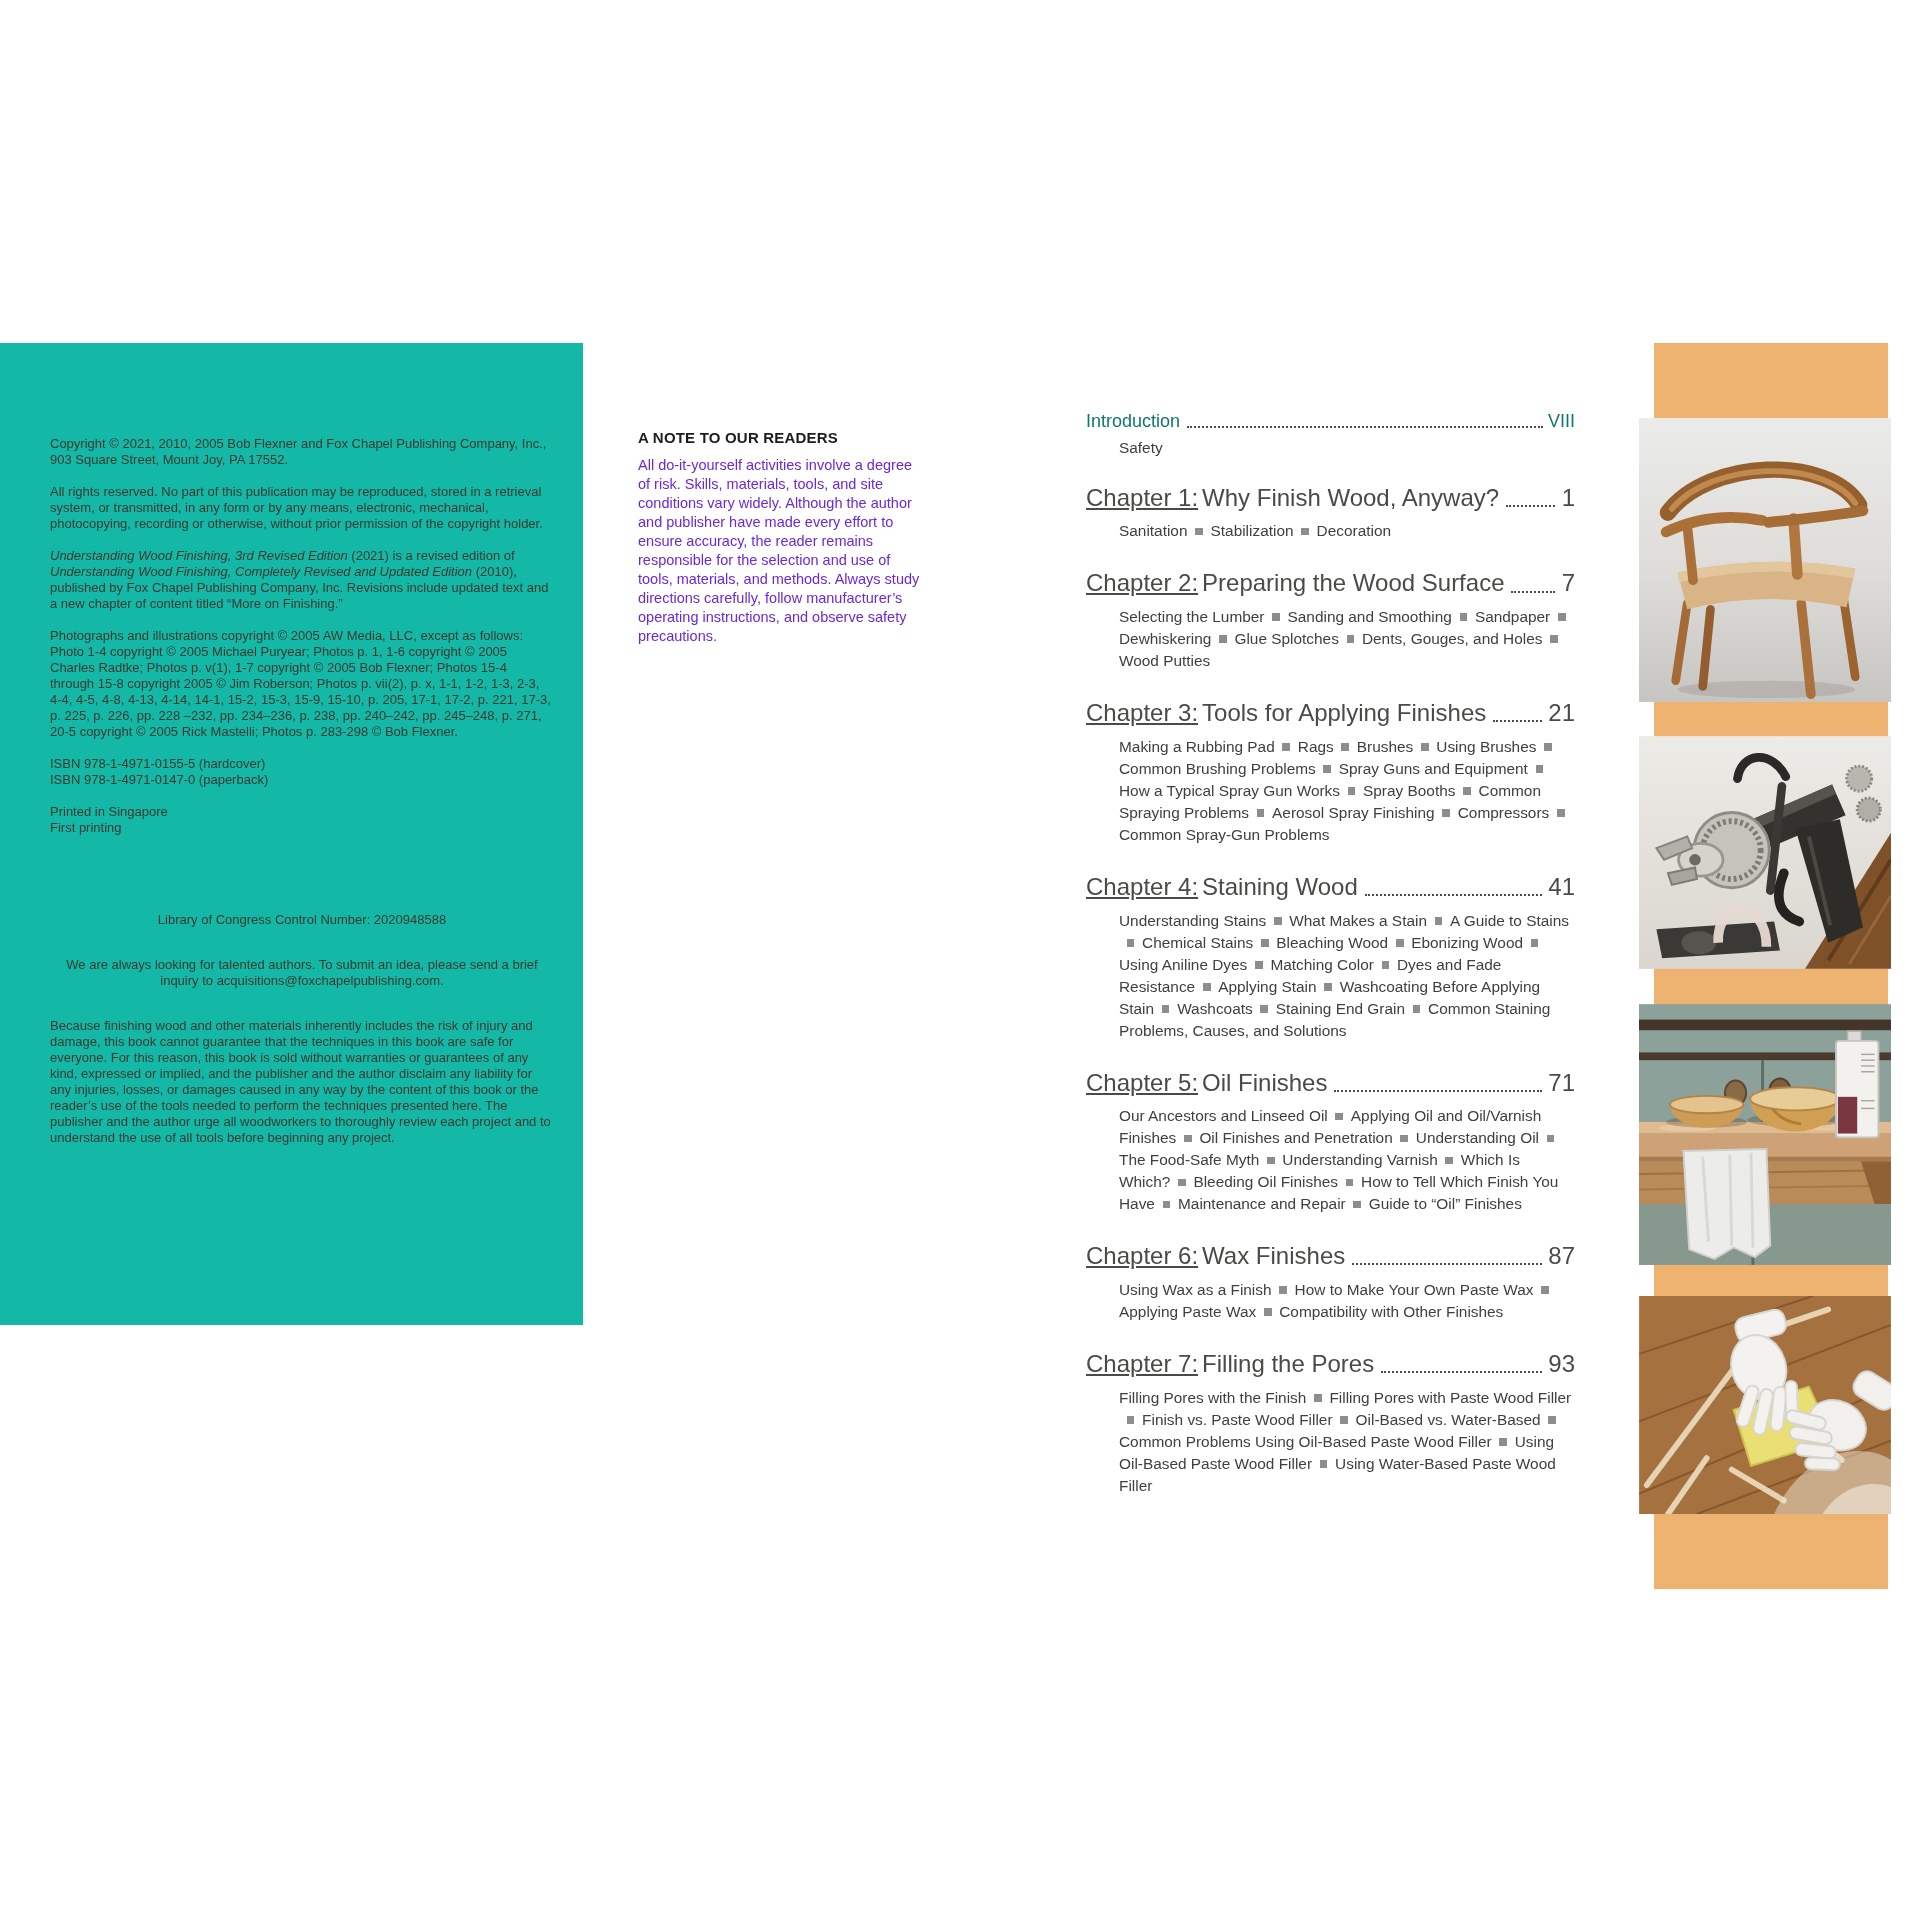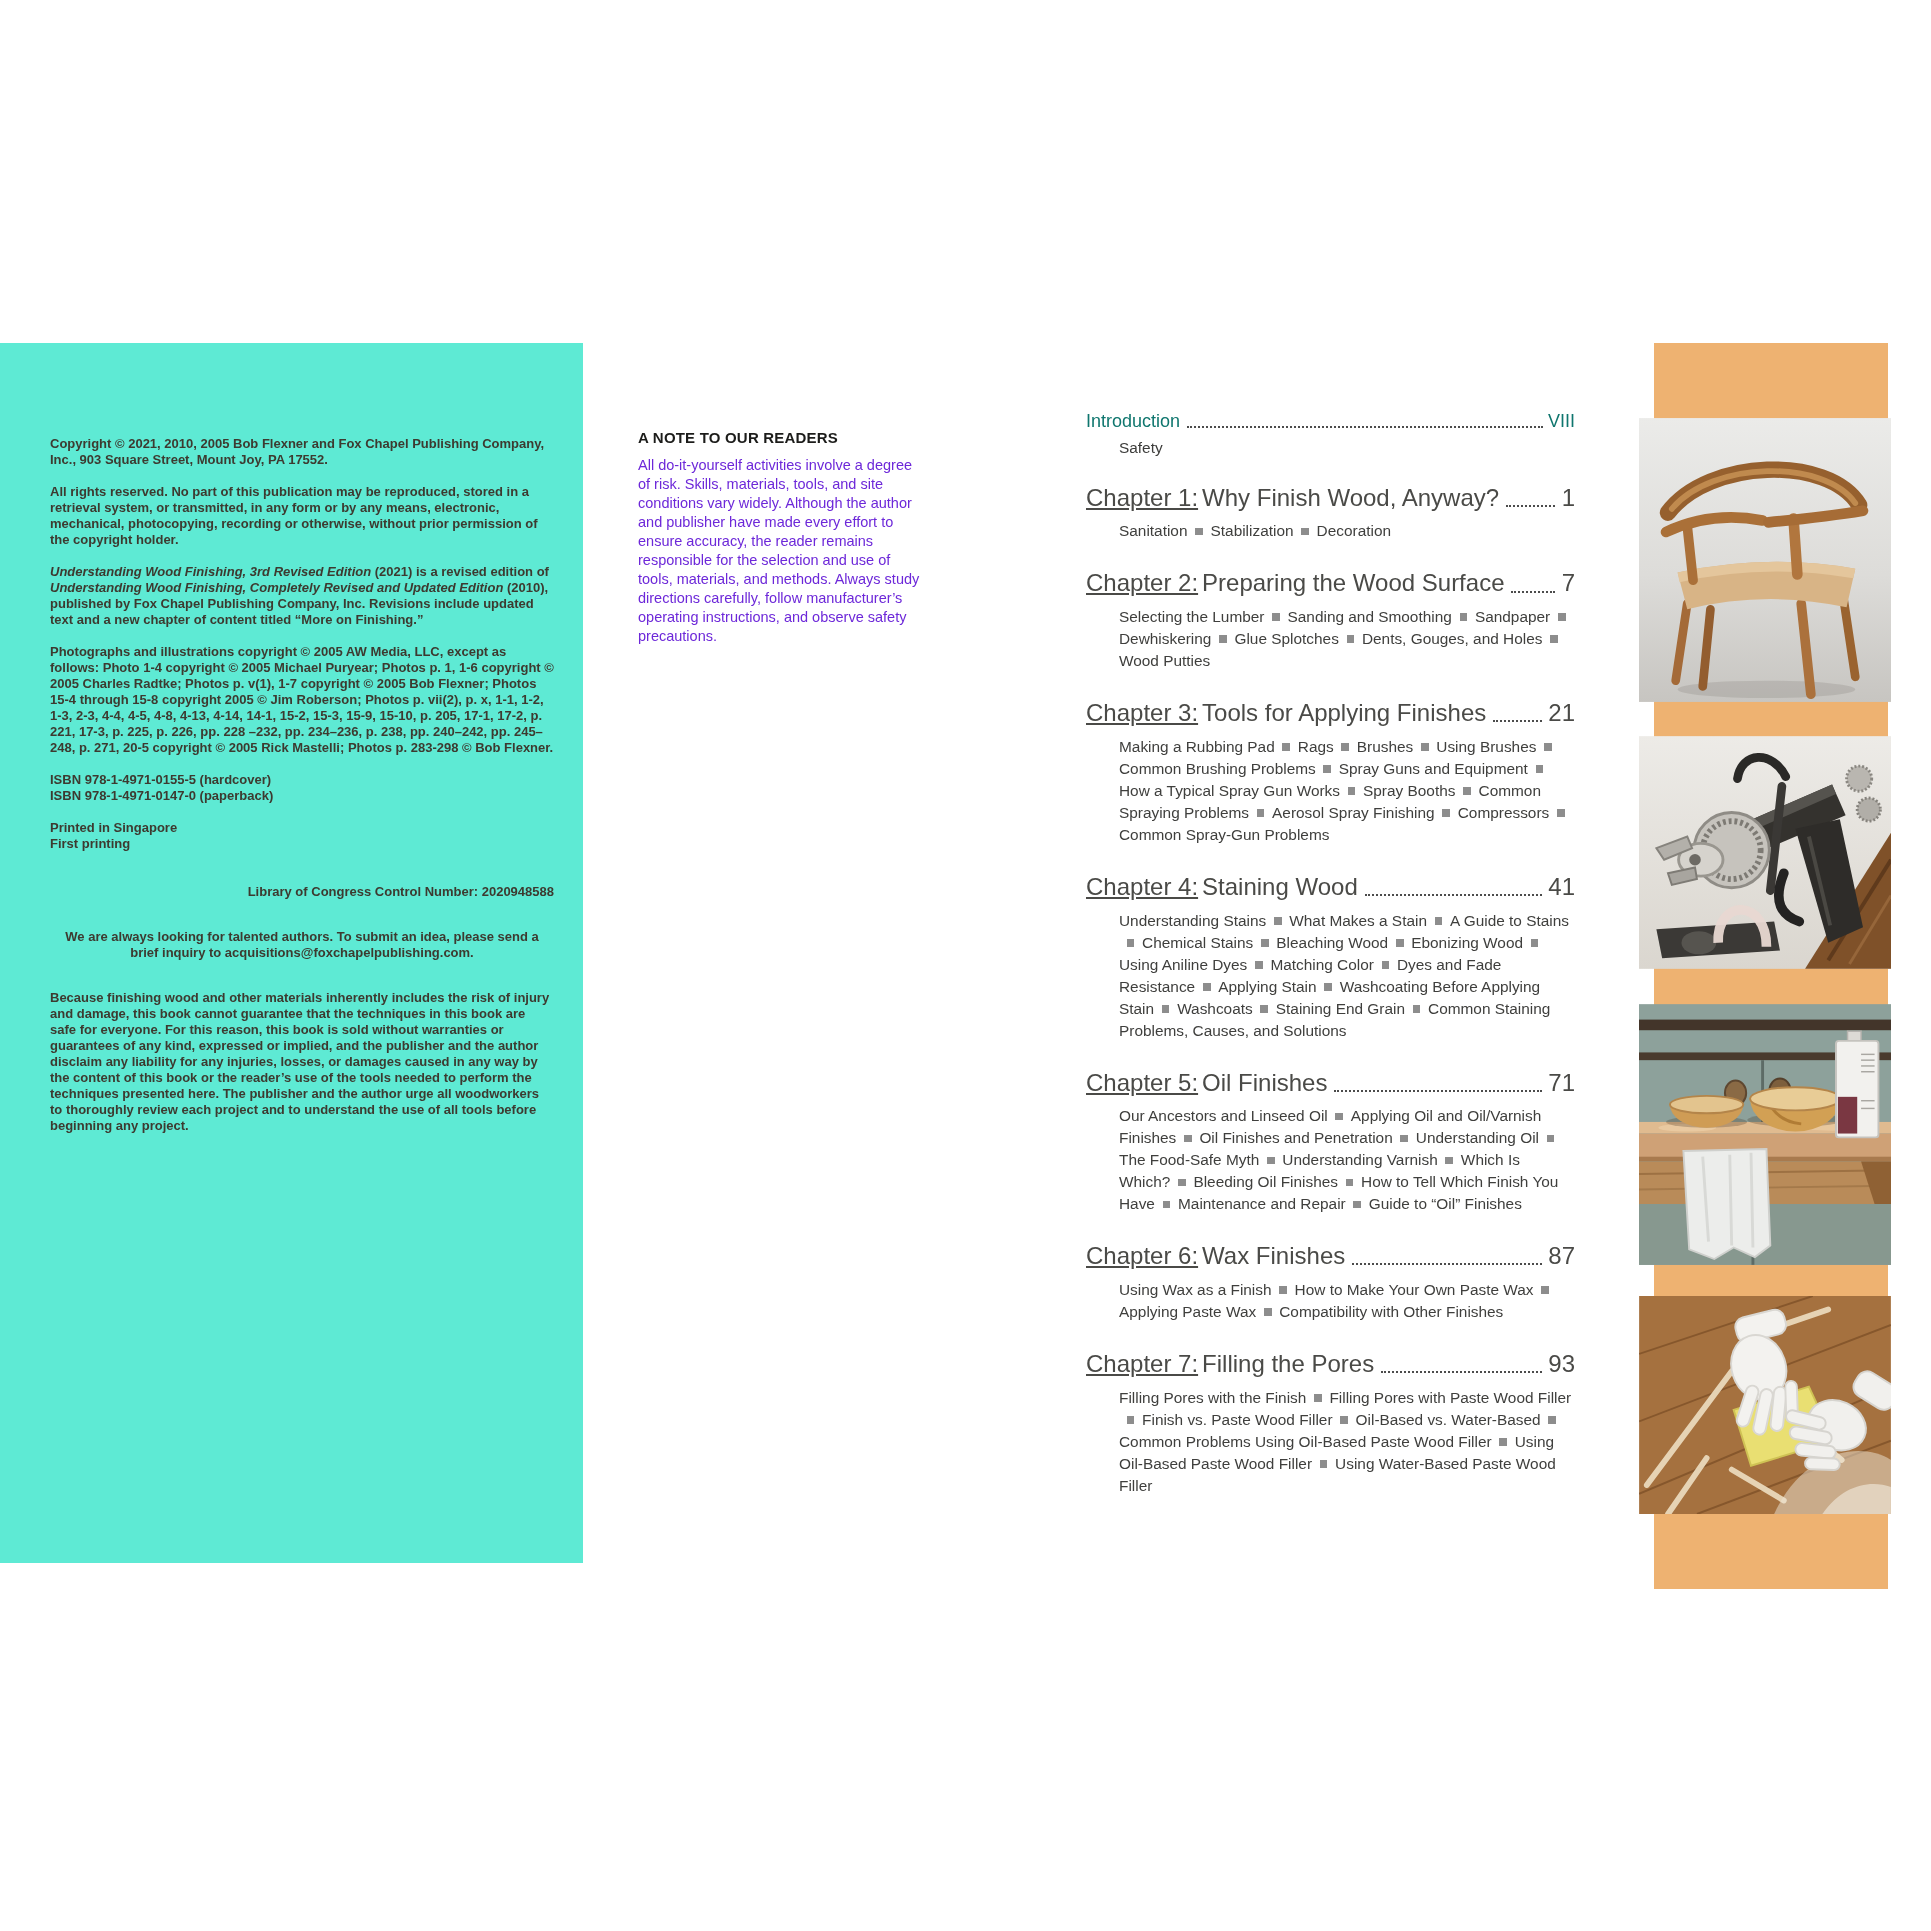--- a/index.html
+++ b/index.html
@@ -1,26 +1,26 @@
 <!DOCTYPE html>
 <html><head>
 <meta charset="utf-8">
 <style>
   html,body{margin:0;padding:0;background:#ffffff;}
   .canvas{position:relative;width:1931px;height:1931px;background:#ffffff;overflow:hidden;
           font-family:"Liberation Sans",sans-serif;}
 
   
-  .tan-panel{position:absolute;left:0;top:343px;width:583px;height:1220px;background:#5eead4;font-weight:bold;}
+  .tan-panel{position:absolute;left:0;top:343px;width:583px;height:982px;background:#14b8a6;}
   .copy-wrap{position:absolute;left:50px;top:93px;width:504px;}
   .copy-p{margin:0 0 16px 0;font-size:13px;line-height:16px;color:#3d3a30;}
   .copy-p .it{font-style:italic;}
   .copy-p.center{text-align:center;}
   .copy-p.sp-lg{margin-top:29px;}
-  .copy-p.sp-xl{margin-top:32px;text-align:right;}
+  .copy-p.sp-xl{margin-top:76px;}
 
   
   .note-col{position:absolute;left:638px;top:429px;width:284px;}
   .note-heading{font-size:15px;font-weight:bold;color:#1c1c1a;letter-spacing:0.2px;margin:0 0 9.7px 0;}
   .note-body{font-size:14.5px;line-height:19px;color:#6d28d9;margin:0;}
 
   
   .toc{position:absolute;left:1086px;top:411px;width:489px;color:#3f3f3d;}
   .toc-title{font-family:"DejaVu Serif",serif;font-style:italic;font-weight:600;
              font-size:43px;line-height:46px;color:#222220;margin:0 0 27px 0;letter-spacing:1px;}

